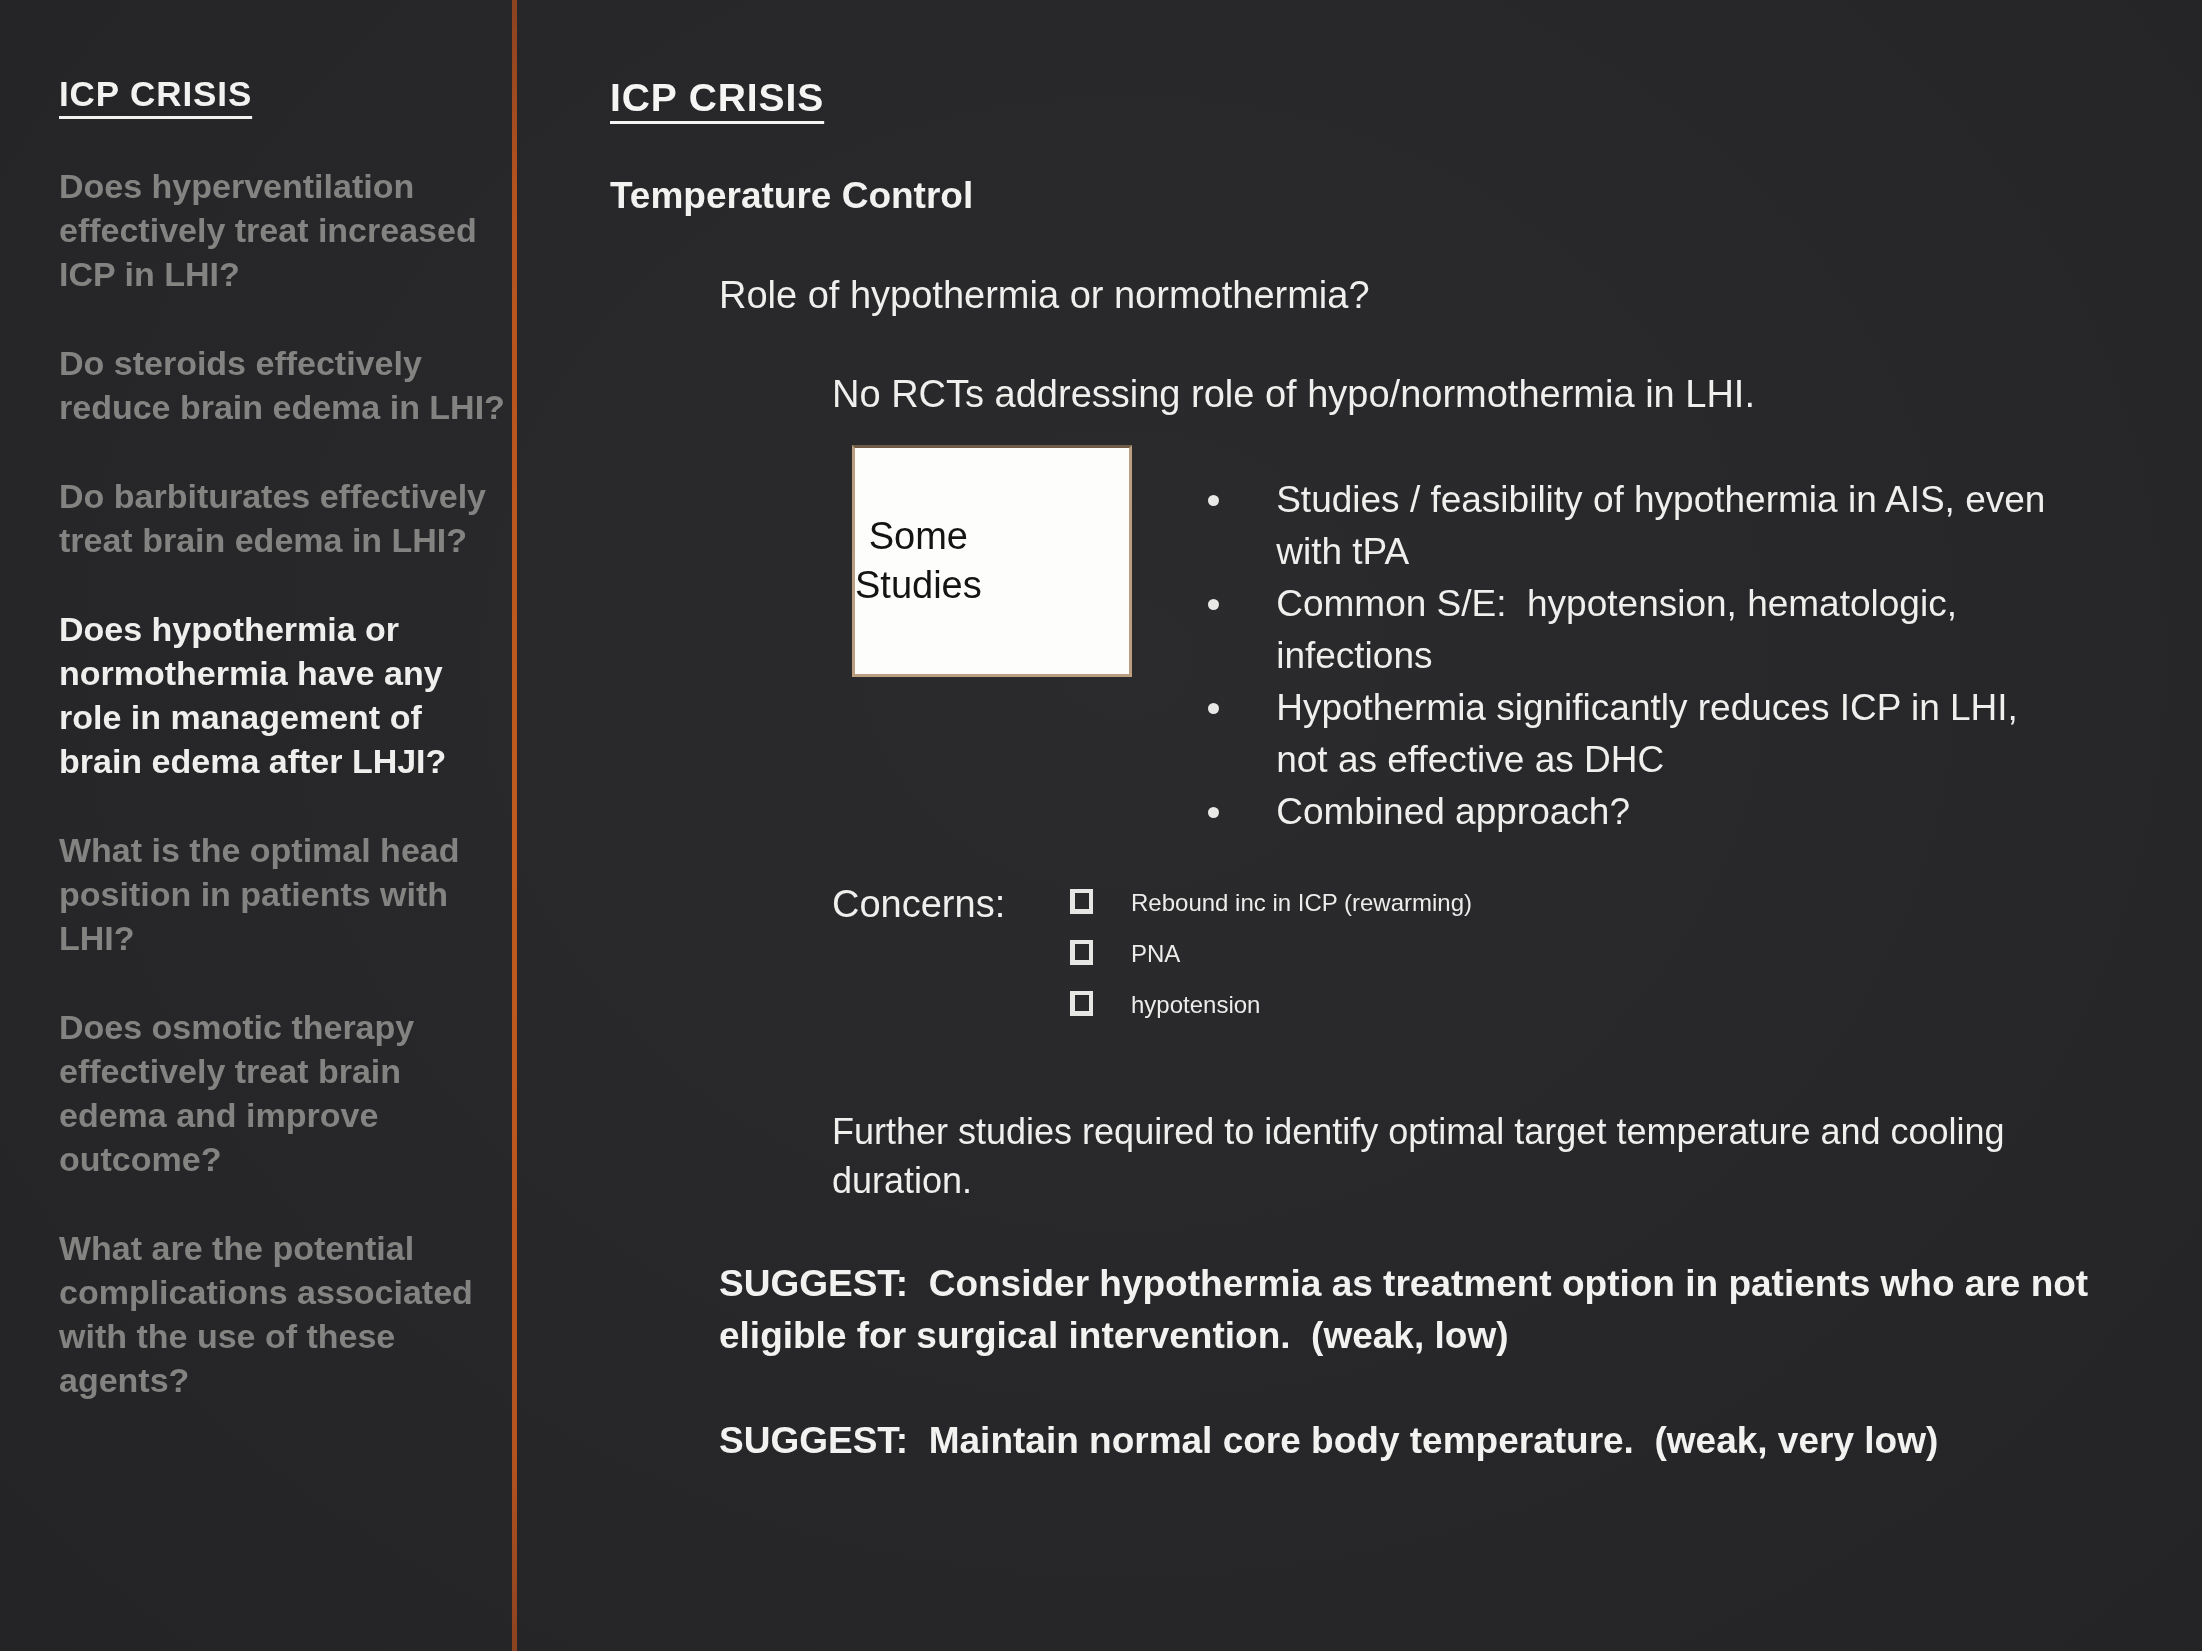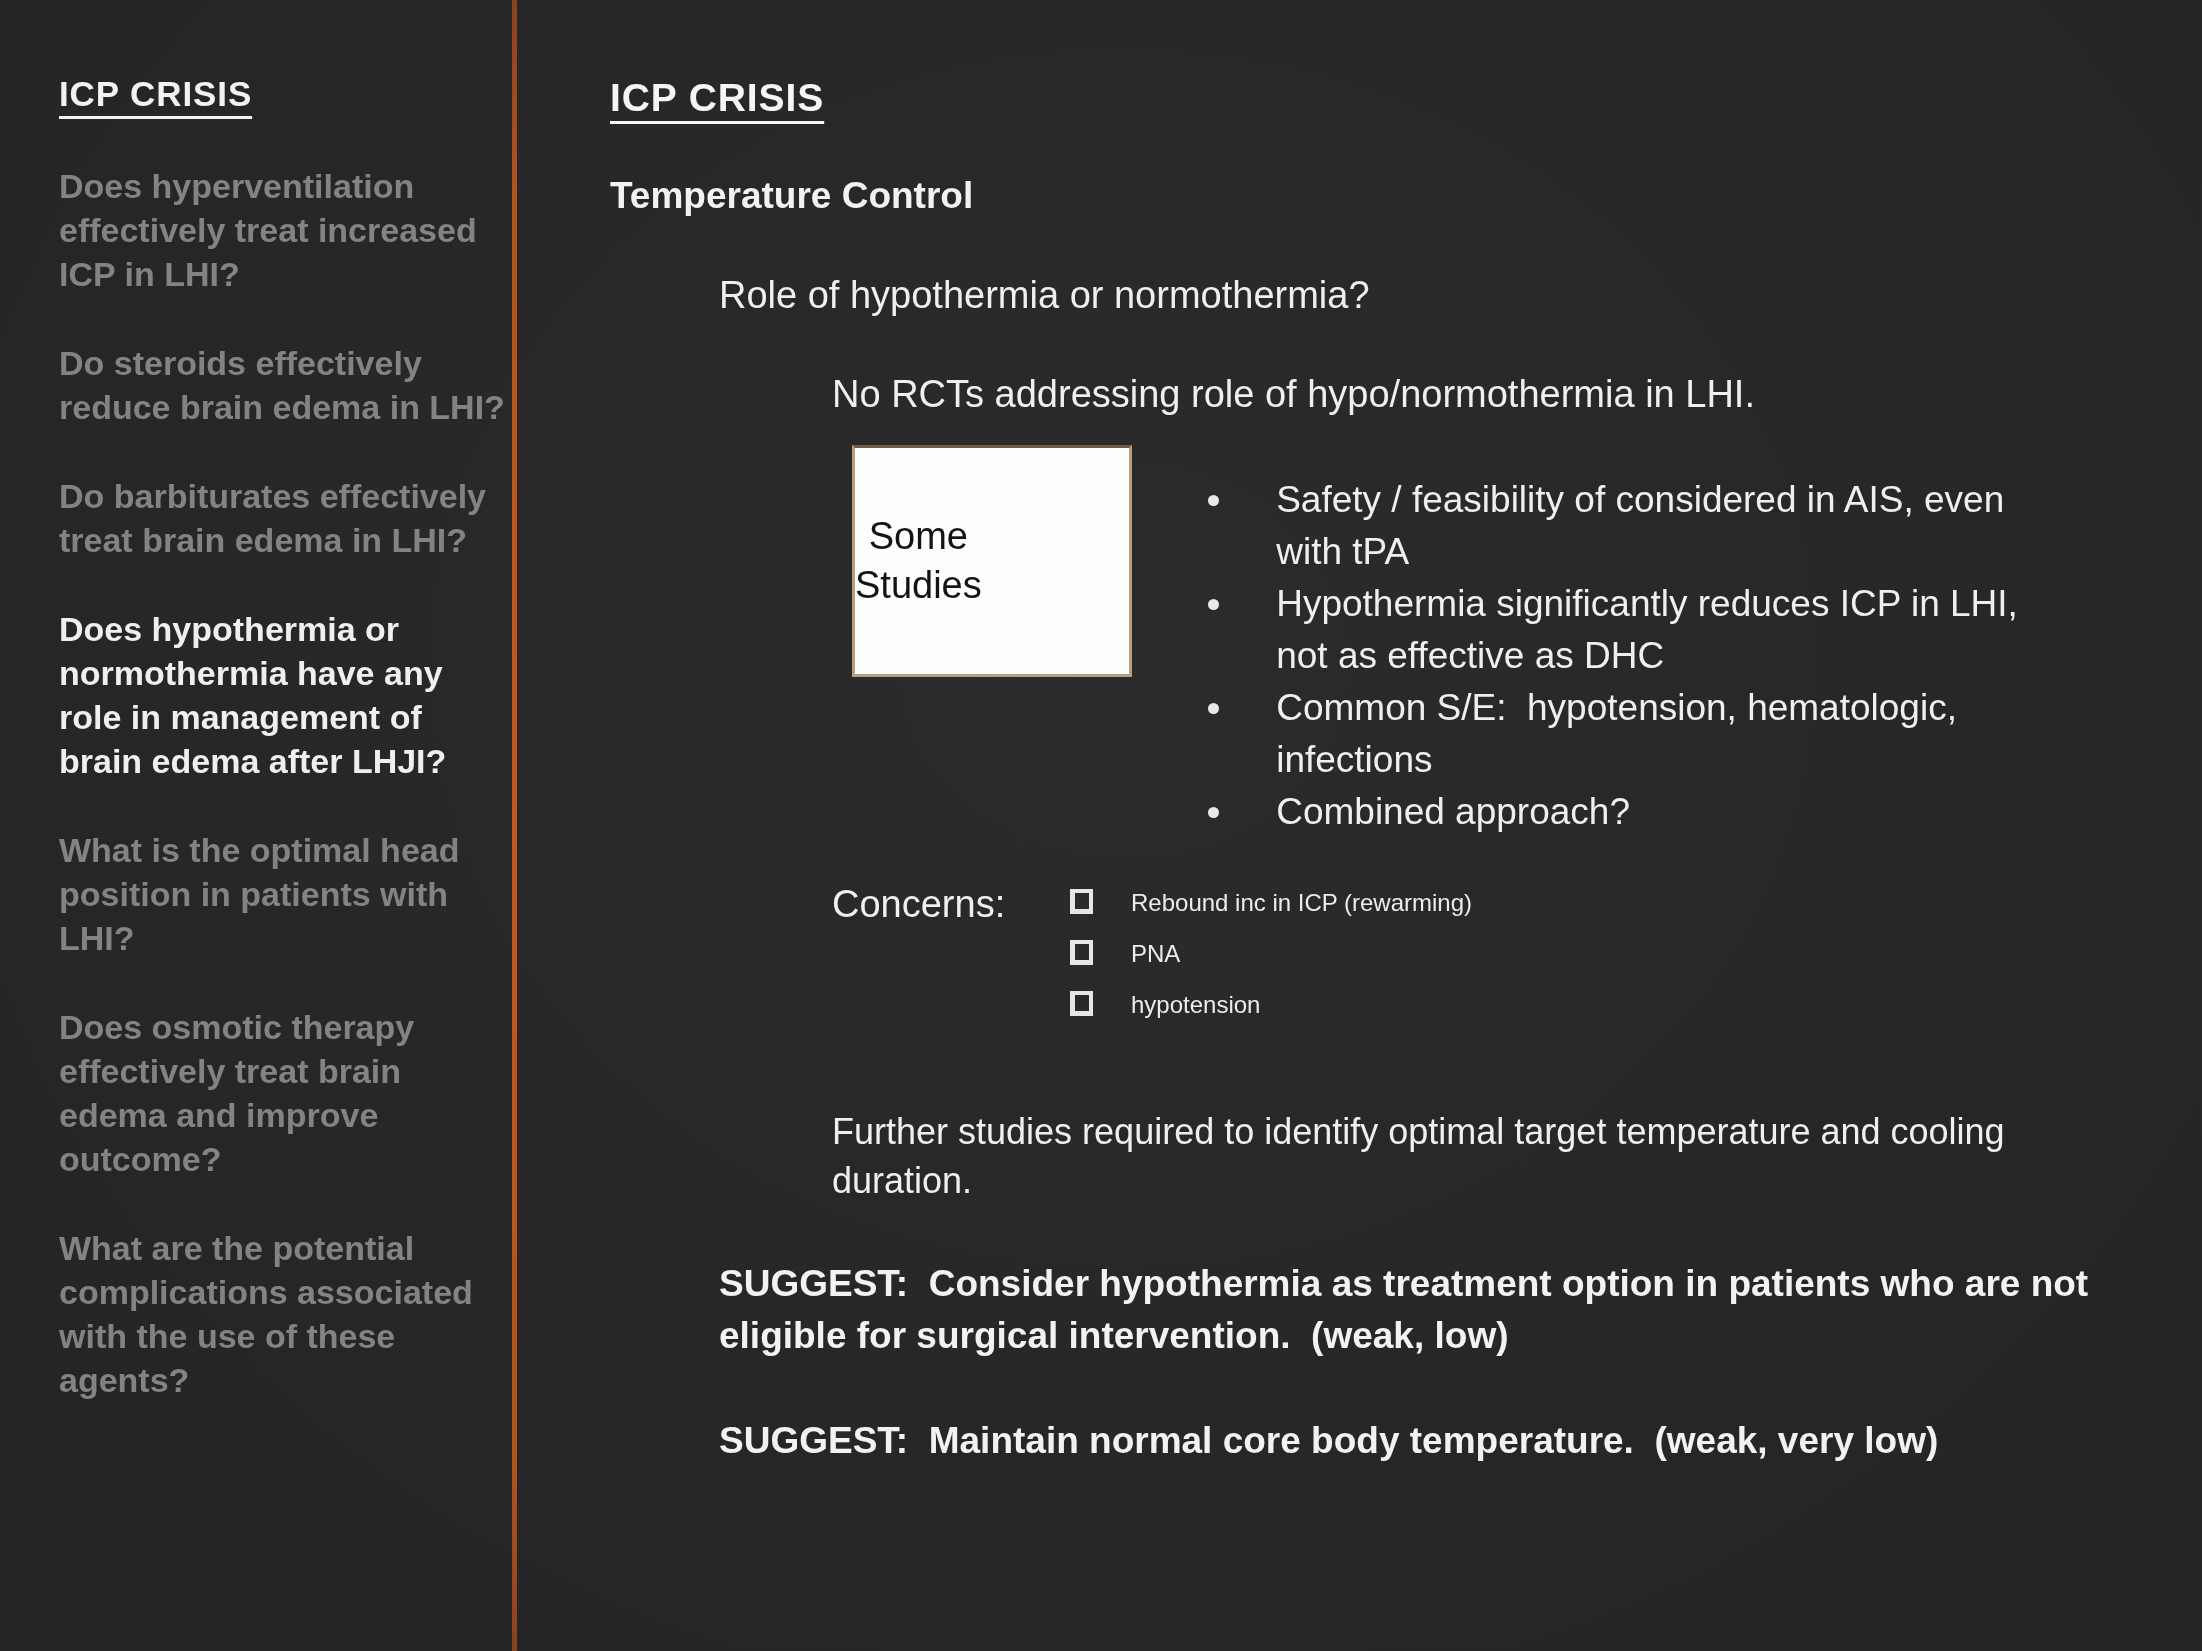--- a/index.html
+++ b/index.html
@@ -218,32 +218,32 @@
     <div class="finding">No RCTs addressing role of hypo/normothermia in LHI.</div>
 
     <div class="box-row">
       <div class="studies-box">
         <span>Some
 Studies</span>
       </div>
       <div class="bullets">
         <div class="bullet-item">
           <span class="bullet-dot"></span>
-          <span class="bullet-text">Safety / feasibility of considered in AIS, even
+          <span class="bullet-text">Studies / feasibility of hypothermia in AIS, even
 with tPA</span>
+        </div>
+        <div class="bullet-item">
+          <span class="bullet-dot"></span>
+          <span class="bullet-text">Common S/E:  hypotension, hematologic,
+infections</span>
         </div>
         <div class="bullet-item">
           <span class="bullet-dot"></span>
           <span class="bullet-text">Hypothermia significantly reduces ICP in LHI,
 not as effective as DHC</span>
-        </div>
-        <div class="bullet-item">
-          <span class="bullet-dot"></span>
-          <span class="bullet-text">Common S/E:  hypotension, hematologic,
-infections</span>
         </div>
         <div class="bullet-item">
           <span class="bullet-dot"></span>
           <span class="bullet-text">Combined approach?</span>
         </div>
       </div>
     </div>
 
     <div class="concerns-row">
       <div class="concerns-label">Concerns:</div>

